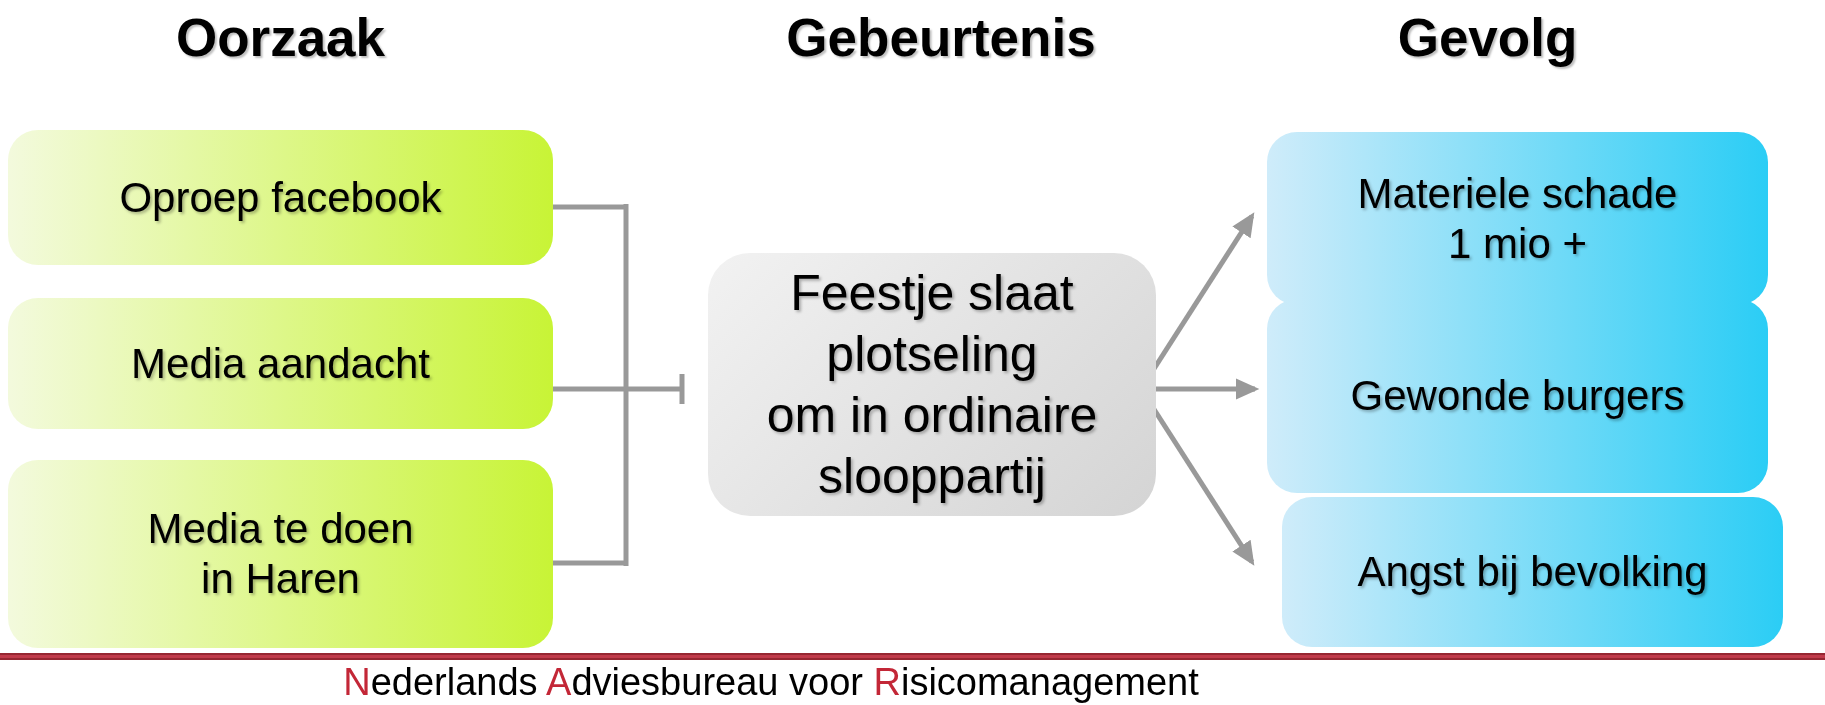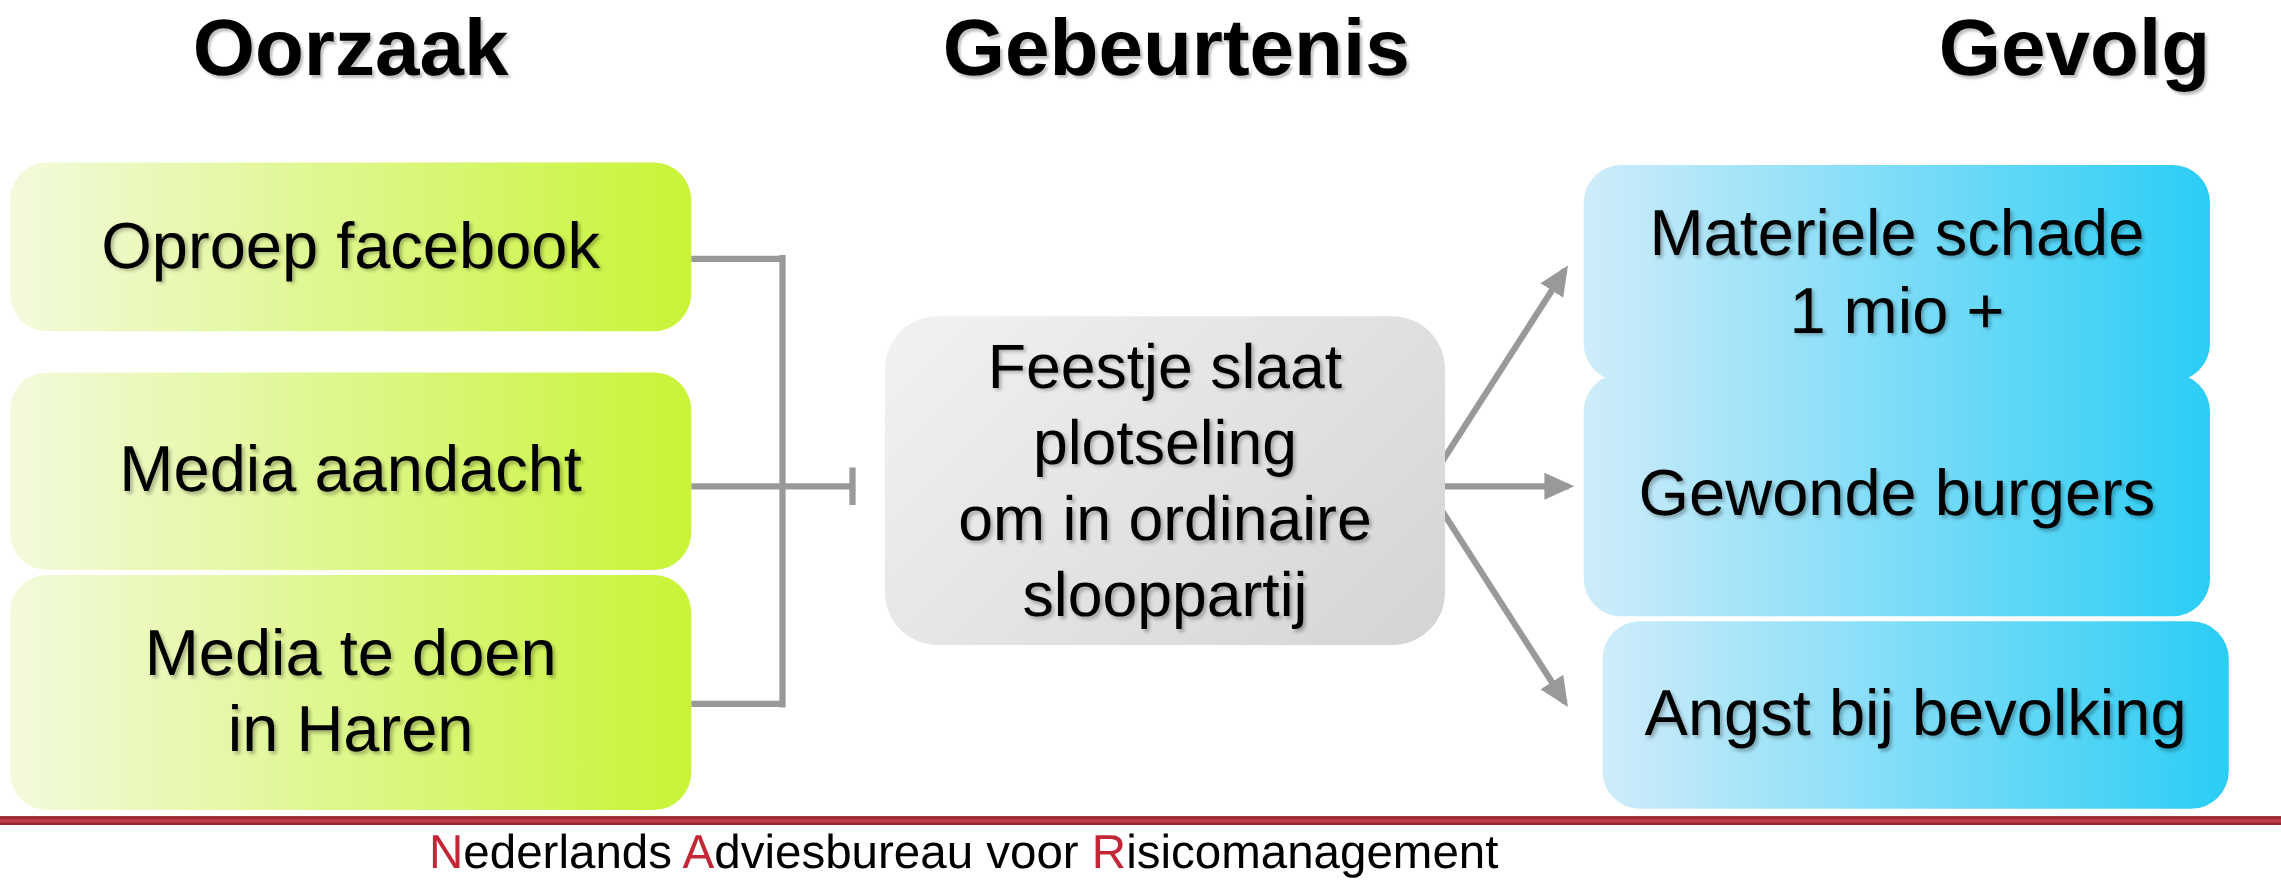--- a/index.html
+++ b/index.html
@@ -11,42 +11,42 @@
     --red-letter:#c32737;
   }
   *{box-sizing:border-box;}
   html,body{margin:0;padding:0;}
   body{
     width:1825px;height:705px;position:relative;background:#ffffff;
     font-family:"Liberation Sans", sans-serif;color:#000;overflow:hidden;
   }
   .col-header{
     position:absolute;top:8px;height:60px;
-    font-size:64px;font-weight:bold;text-align:center;line-height:60px;
+    font-size:53px;font-weight:bold;text-align:center;line-height:60px;
     text-shadow:2px 2px 2px rgba(0,0,0,0.25);
   }
   .hdr-cause{left:8px;width:545px;}
   .hdr-event{left:717px;width:448px;}
-  .hdr-consequence{left:1267px;width:501px;text-align:right;}
+  .hdr-consequence{left:1237px;width:501px;}
 
   .box{
     position:absolute;display:flex;align-items:center;justify-content:center;
-    text-align:center;font-size:52px;line-height:1.18;white-space:pre-line;
+    text-align:center;font-size:42px;line-height:1.18;white-space:pre-line;
     border-radius:30px;text-shadow:2px 2px 3px rgba(0,0,0,0.28);
   }
   .green{
     left:8px;width:545px;
     background:linear-gradient(to right, var(--green-start), var(--green-end));
   }
   .blue{
     left:1267px;width:501px;
     background:linear-gradient(to right, var(--blue-start), var(--blue-end));
   }
   .cause-1{top:130px;height:135px;}
-  .cause-2{top:298px;height:158px;}
+  .cause-2{top:298px;height:131px;}
   .cause-3{top:460px;height:188px;}
   .event-box{
     left:692px;top:253px;width:448px;height:263px;border-radius:42px;
     font-size:50px;line-height:1.22;
     background:linear-gradient(135deg, var(--gray-start), var(--gray-end));
     margin-left:16px;
   }
   .cons-1{top:132px;height:173px;}
   .cons-2{top:299px;height:194px;}
   .cons-3{top:497px;height:150px;margin-left:15px;}

